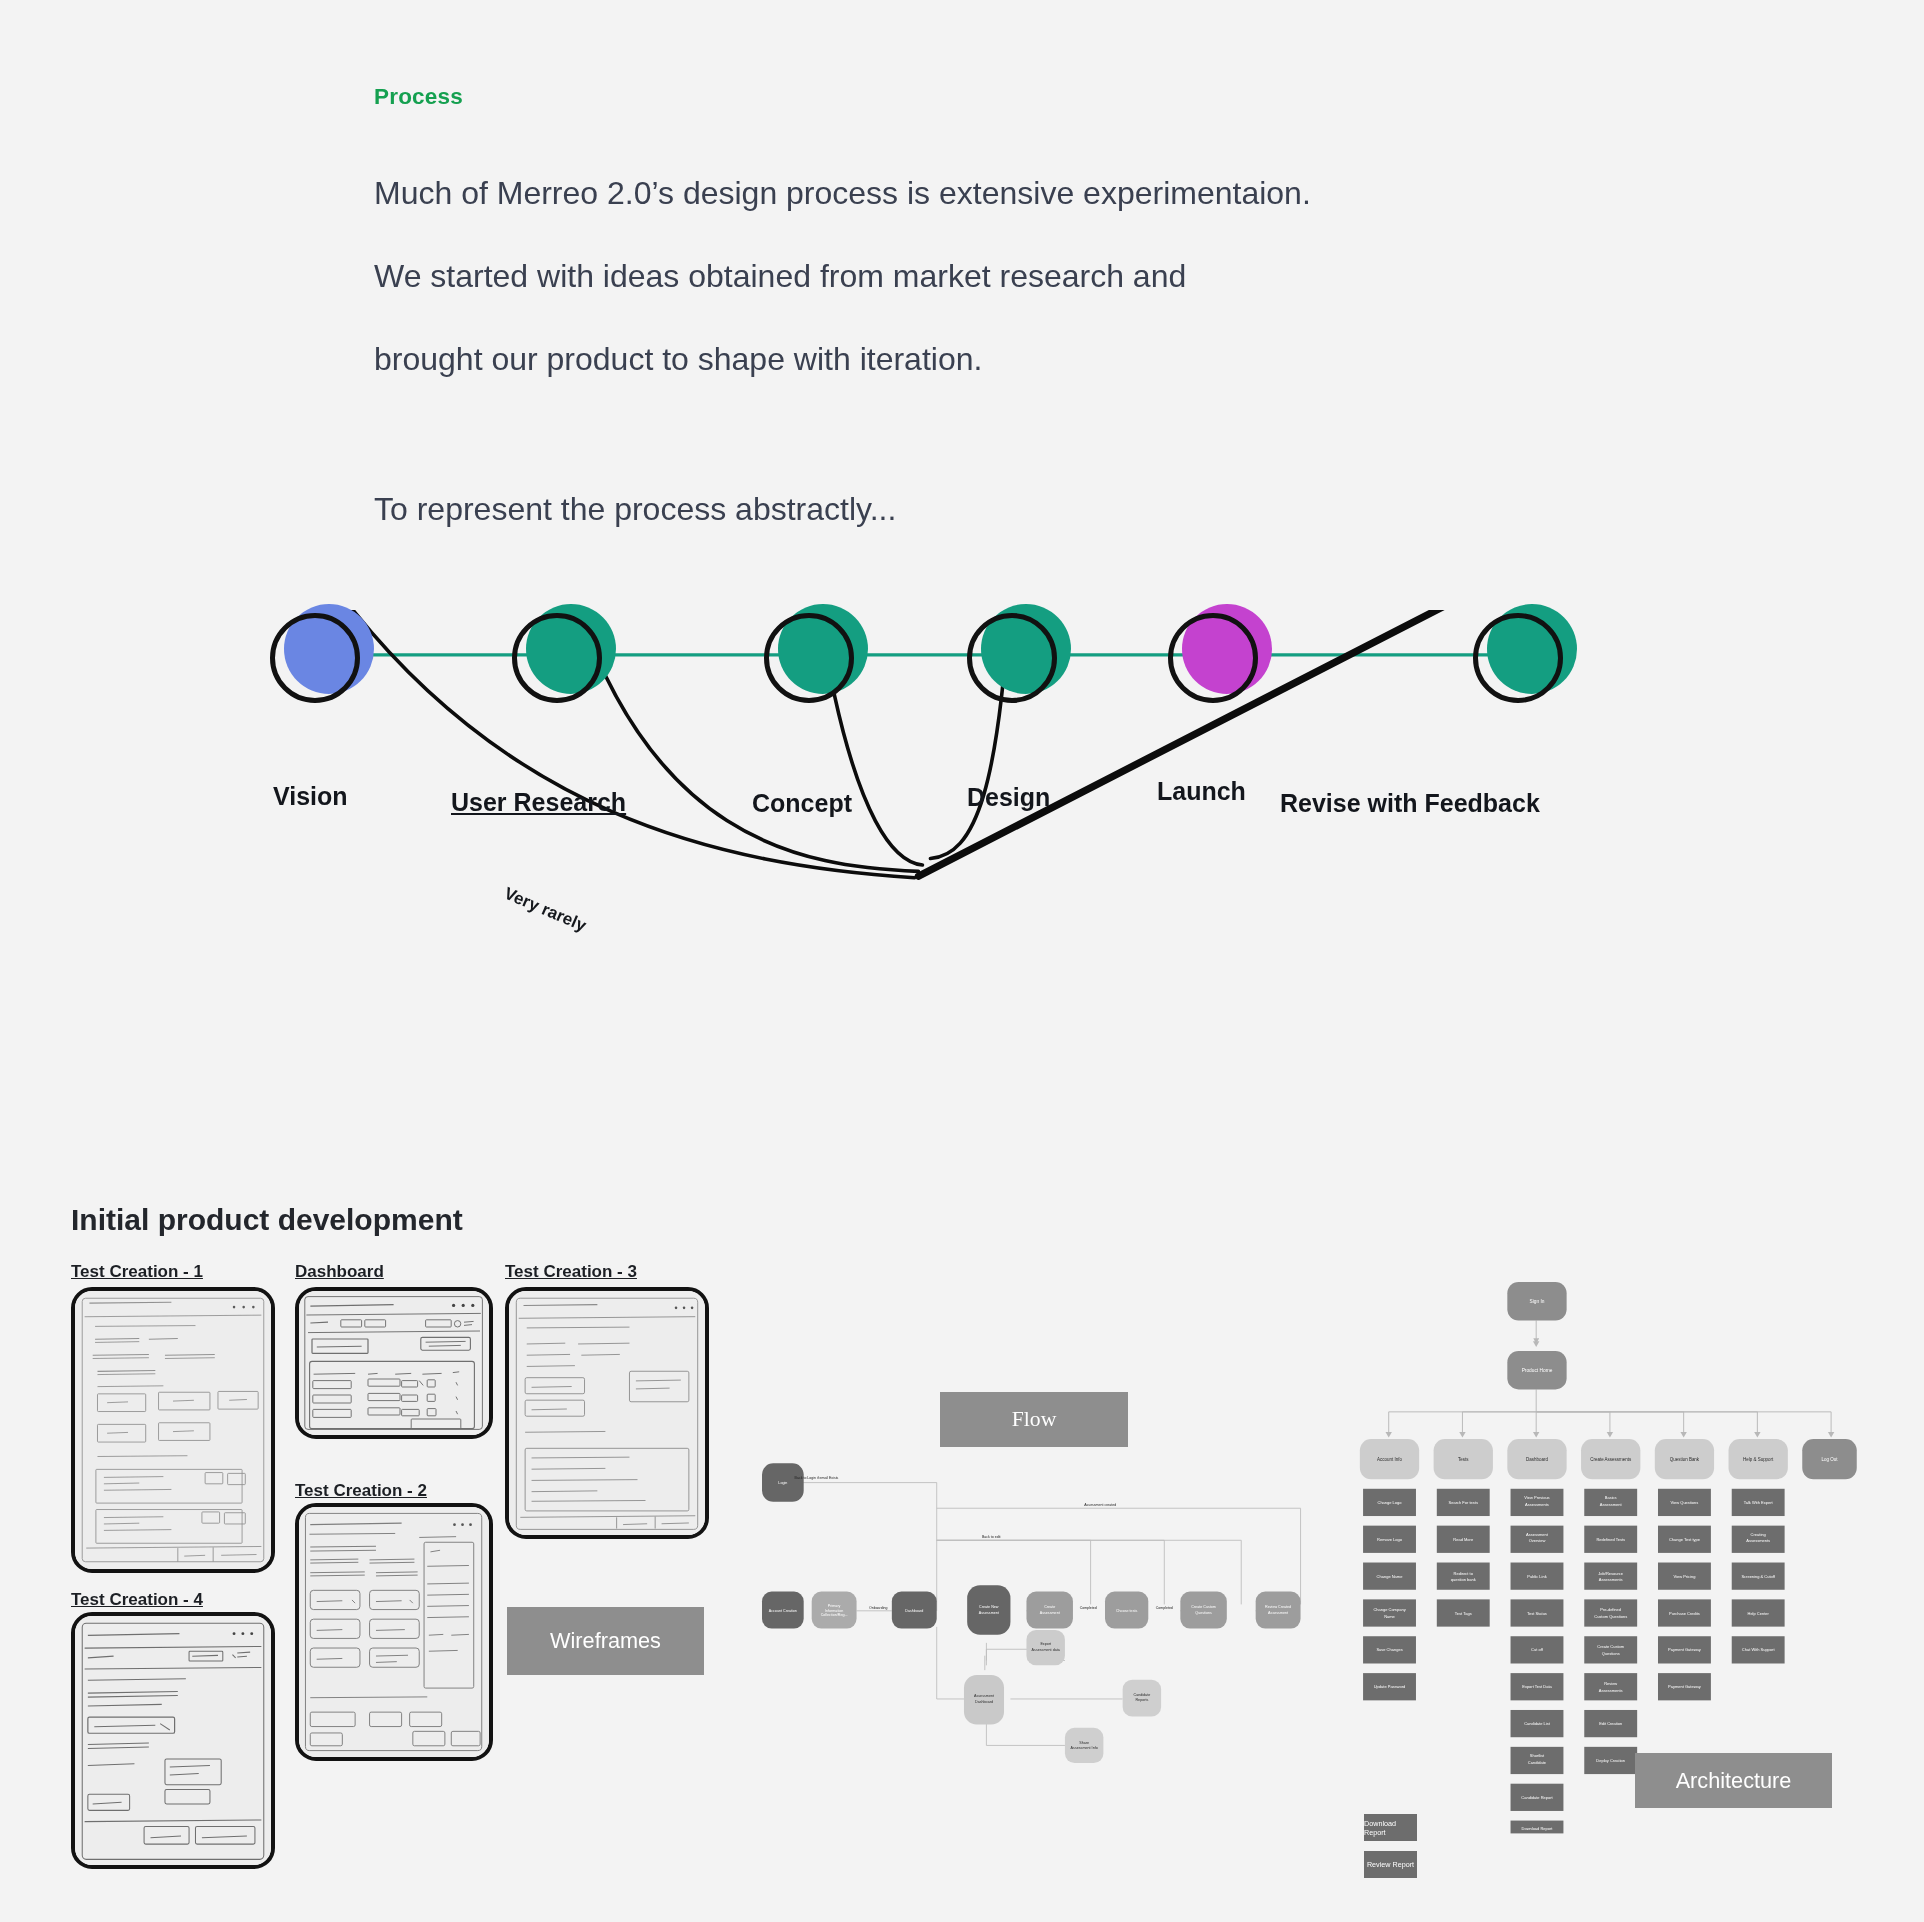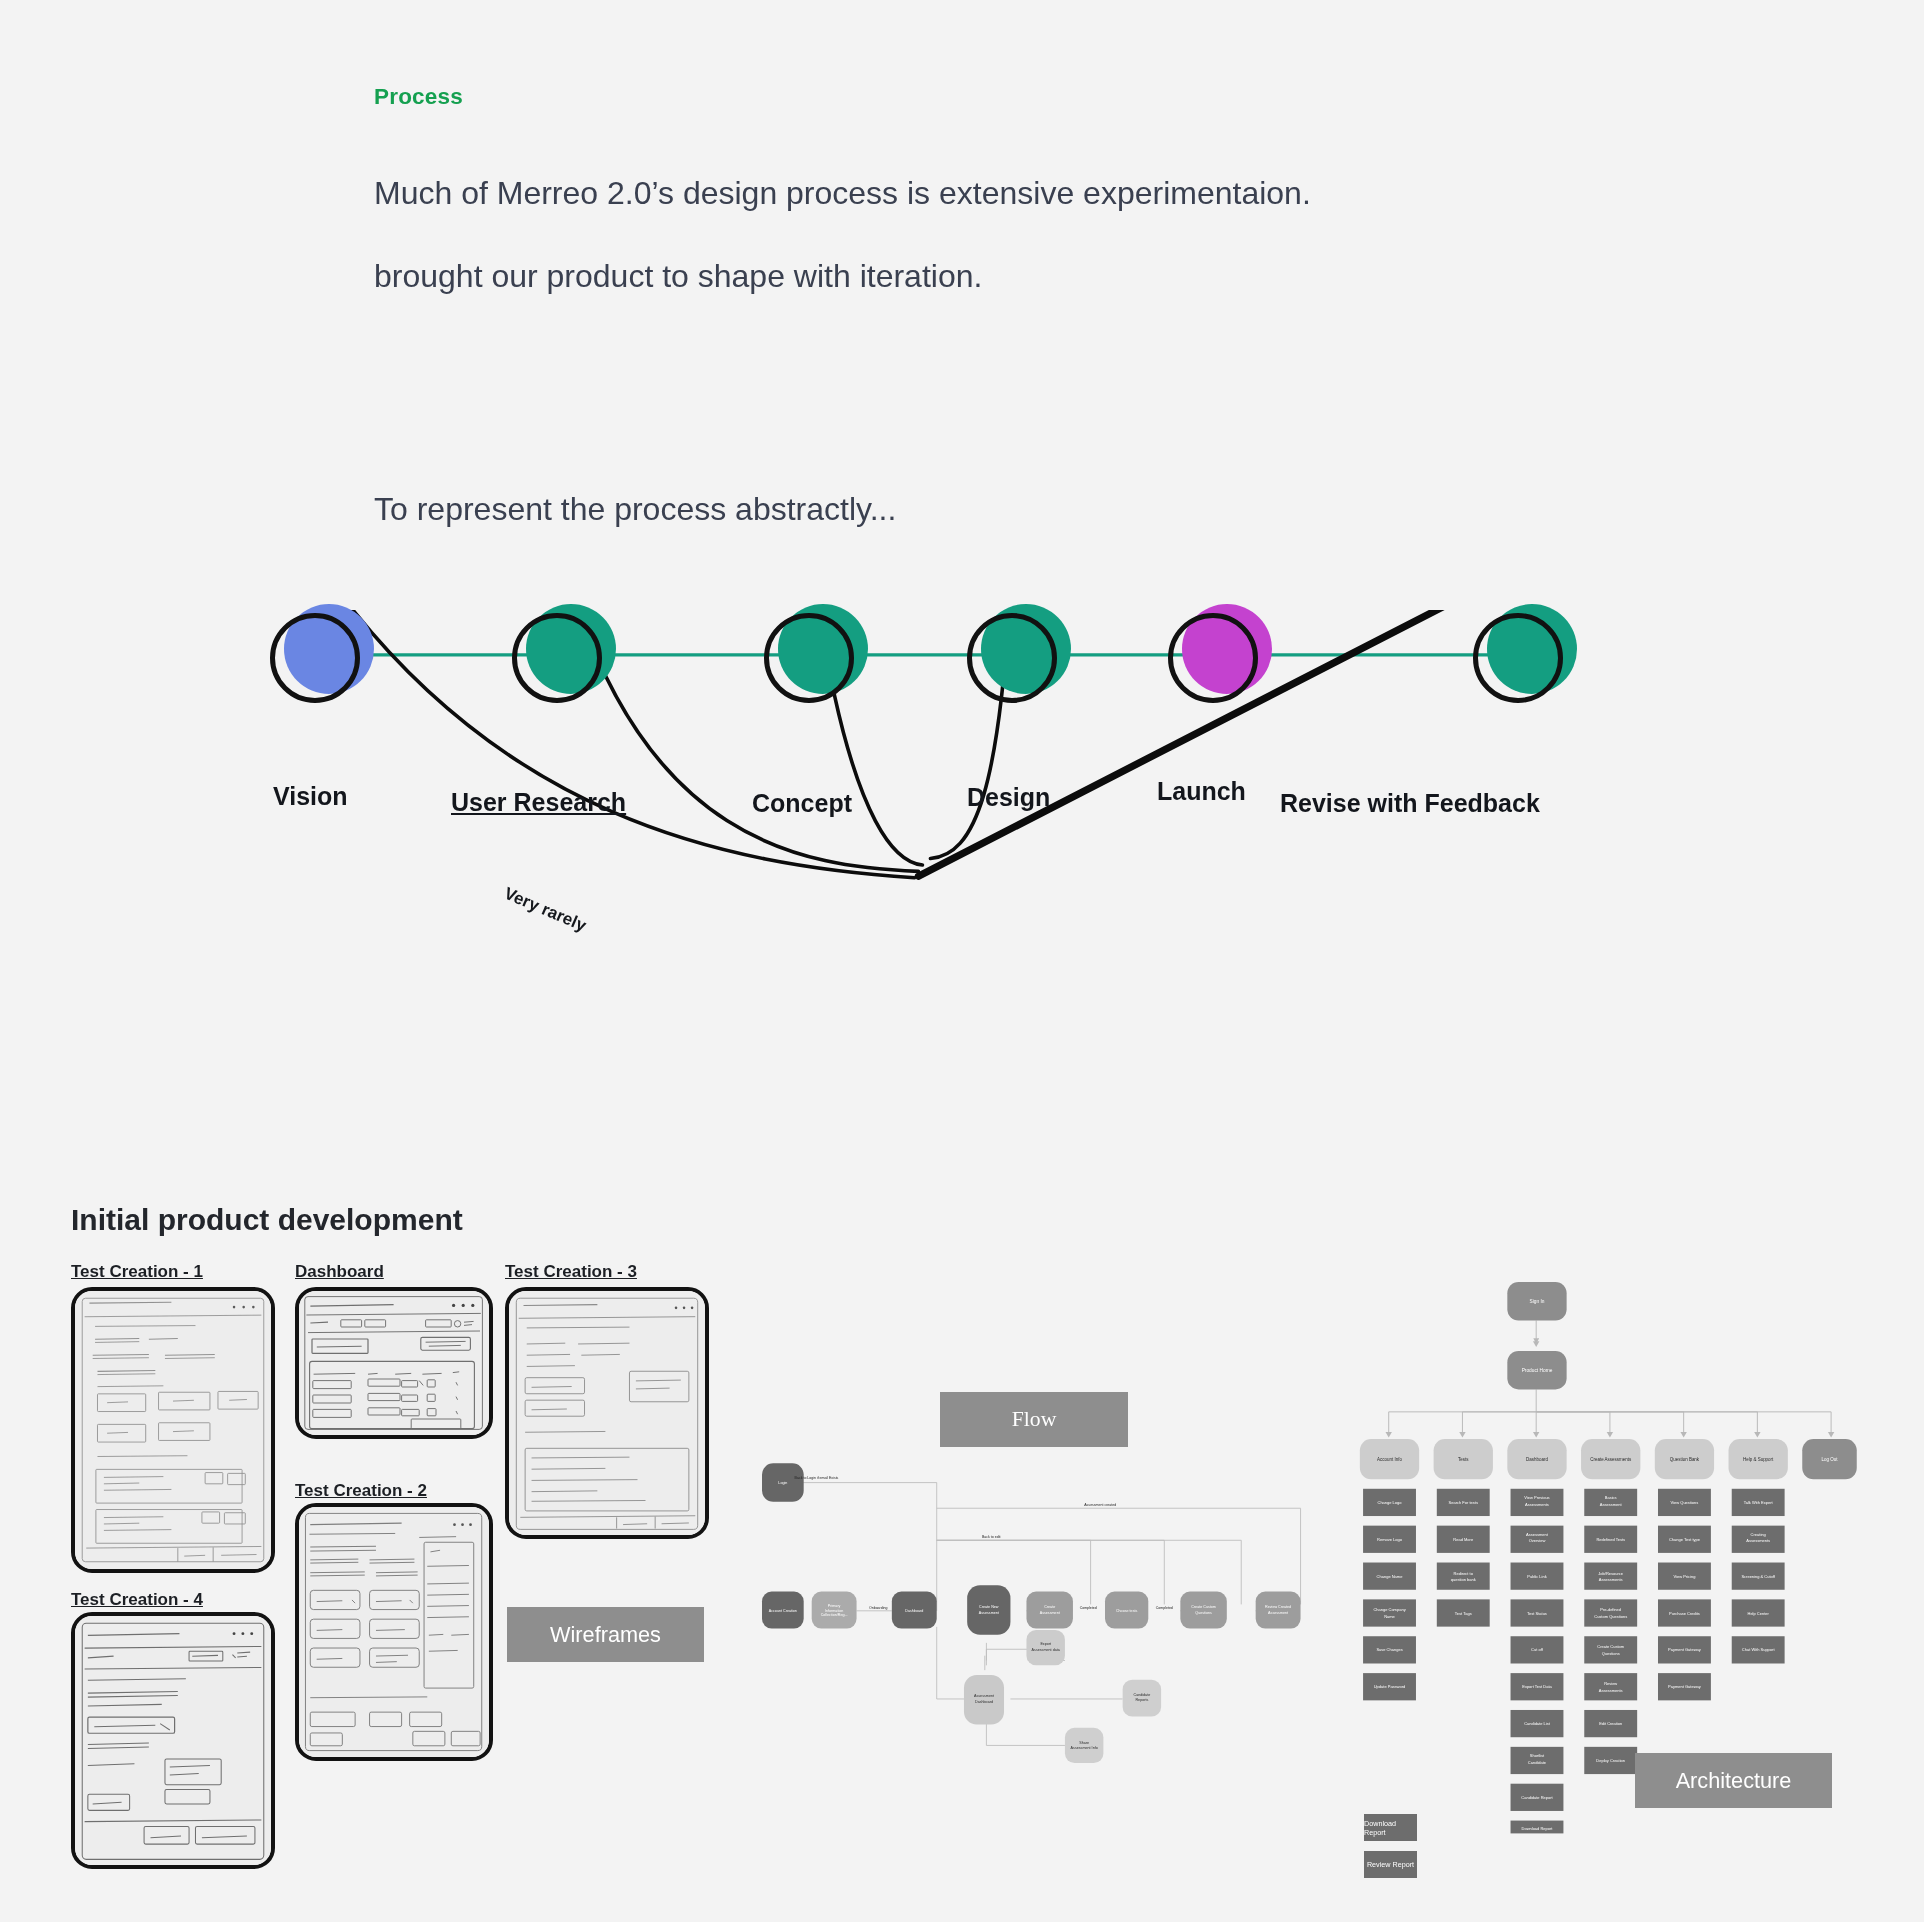--- a/index.html
+++ b/index.html
@@ -74,20 +74,21 @@
 </style>
 </head>
 <body>
 
 <div class="page">
 
   <div class="process-label">Process</div>
 
   <div class="intro">
     <p>Much of Merreo 2.0’s design process is extensive experimentaion.</p>
+    <p>We started with ideas obtained from market research and</p>
     <p class="last">brought our product to shape with iteration.</p>
   </div>
 
   <div class="abstractly">To represent the process abstractly...</div>
 
   <div class="timeline">
     <svg class="tl-svg" viewBox="0 0 2400 560">
       <defs>
         <marker id="tealarrow" markerWidth="14" markerHeight="14" refX="3" refY="5" orient="auto" markerUnits="strokeWidth">
           <path d="M0,0 L7,5 L0,10" fill="none" stroke="#149e81" stroke-width="1.6"></path>
@@ -402,21 +403,21 @@
         <rect x="112" y="216" width="56" height="18" rx="2"></rect>
         <path d="M12,256 L232,254"></path>
         <rect x="86" y="262" width="56" height="22" rx="2"></rect>
         <path d="M94,276 L132,274"></path>
         <rect x="150" y="262" width="74" height="22" rx="2"></rect>
         <path d="M158,276 L214,274"></path>
       </g>
     </svg>
   </div>
 
-  <div class="tag" style="left:507px; top:1607px; width:197px; height:55px;">Wireframes</div>
+  <div class="tag" style="left:507px; top:1607px; width:197px; height:68px;">Wireframes</div>
 
   <div class="tag" style="left:940px; top:1392px; width:188px; height:55px;font-family:Liberation Serif, serif;">Flow</div>
 
   <div class="flow-wrap" style="left:754px; top:1460px; width:577px; height:401px;">
     <svg width="577" height="401" viewBox="0 0 720 500">
       <g stroke="#bdbdbd" stroke-width="1.1" fill="none">
         <path d="M36,28 L228,28 L228,188"></path>
         <path d="M128,188 L172,188"></path>
         <path d="M266,188 L302,188"></path>
         <path d="M228,208 L228,298 L262,298"></path>

